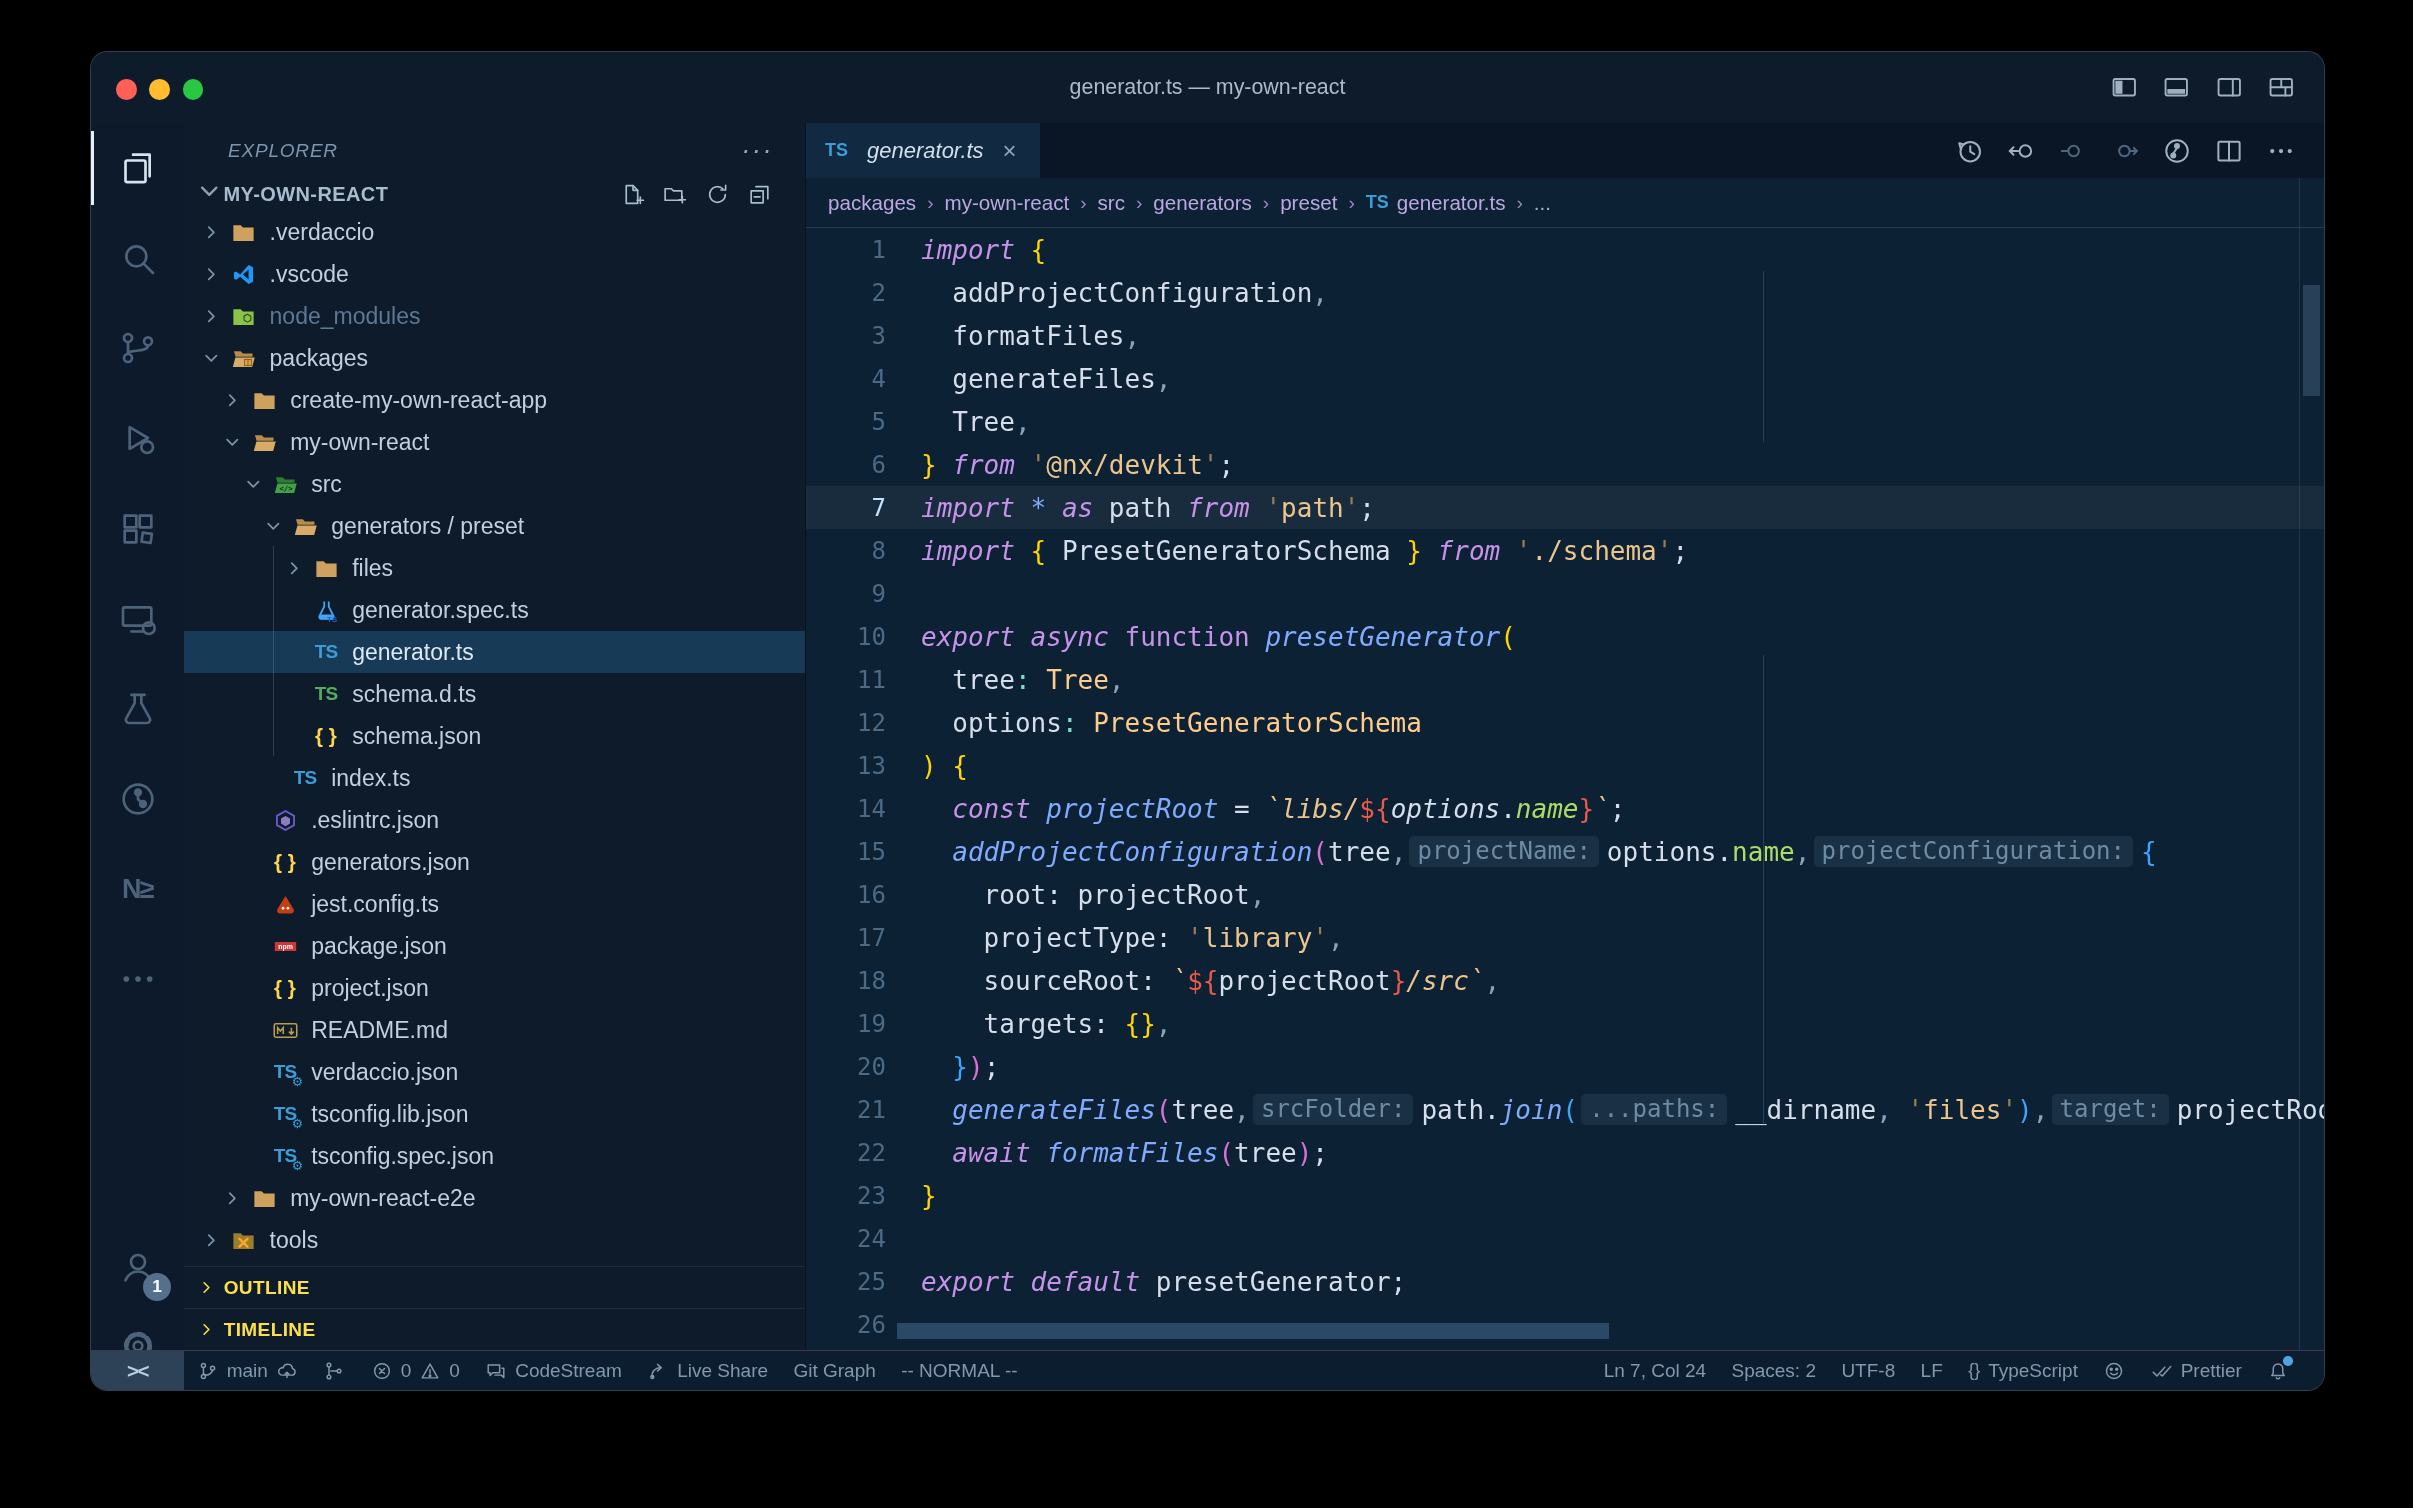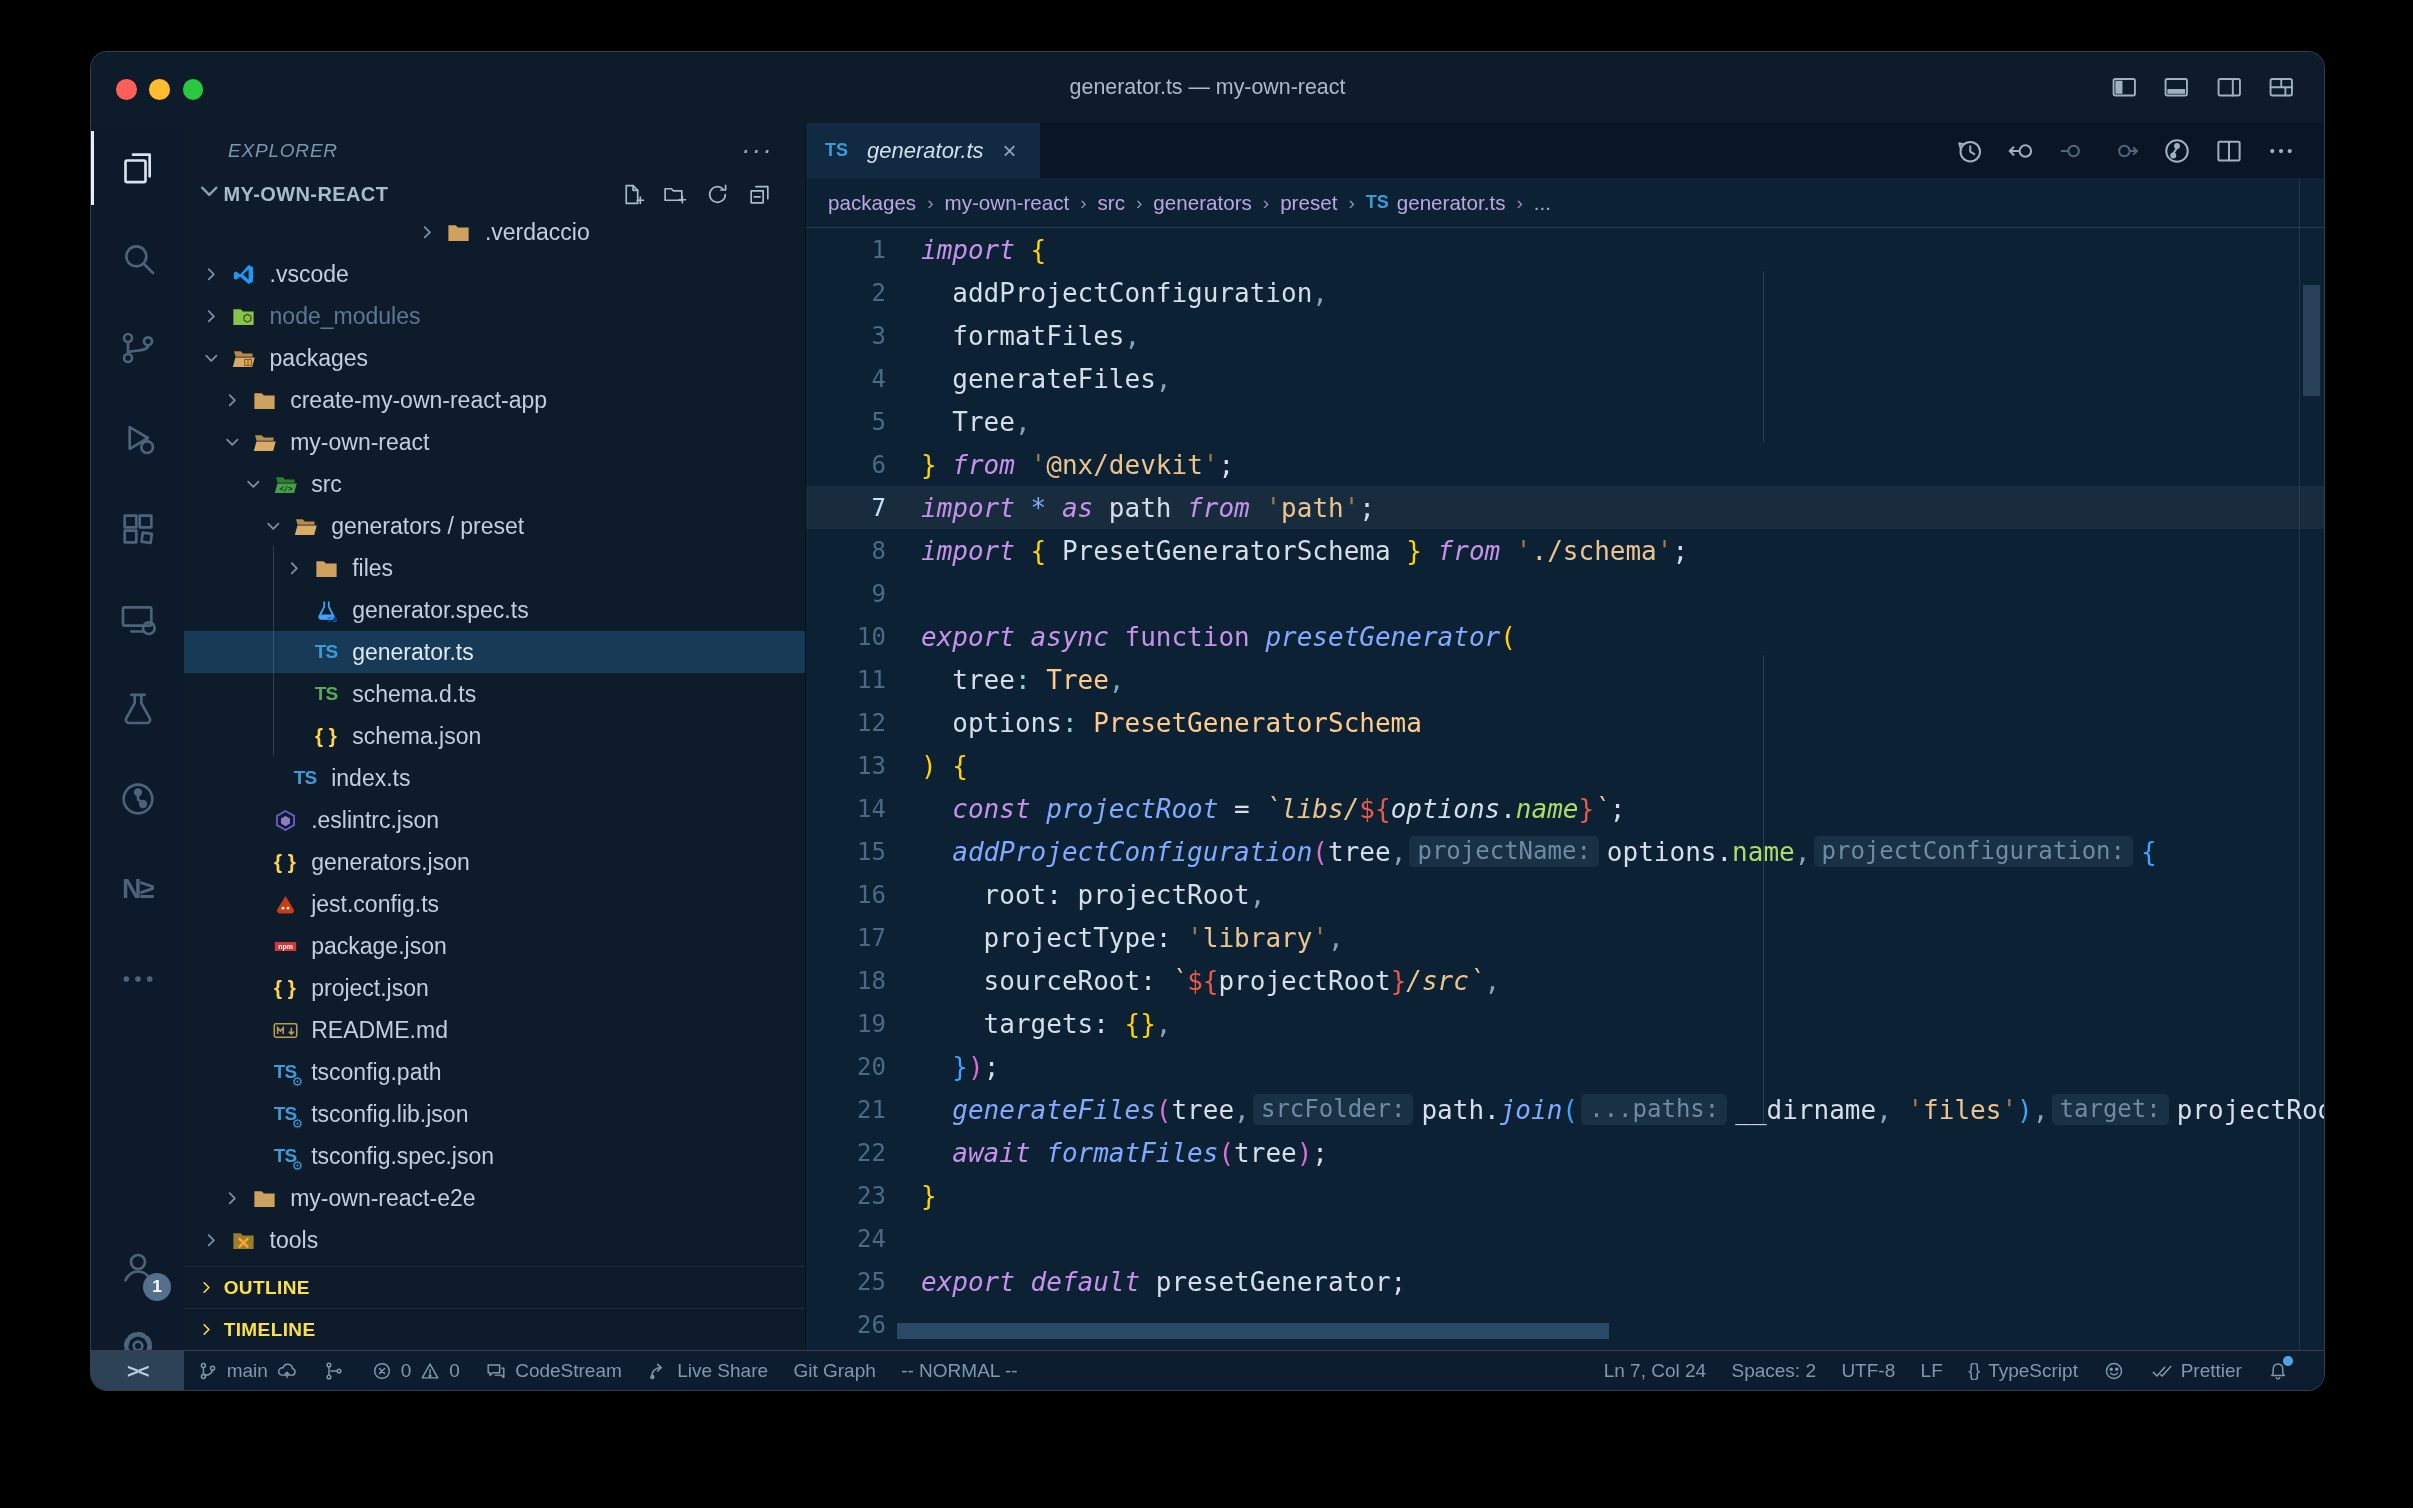--- a/index.html
+++ b/index.html
@@ -321,21 +321,21 @@
             <span style="display:flex">
               <svg viewBox="0 0 24 24" fill="none" stroke="currentColor" stroke-width="1.6" stroke-linecap="round" stroke-linejoin="round">
                 <rect x="4" y="8.5" width="11.5" height="11.5"></rect>
                 <path d="M8.5 4.5H20V16"></path>
                 <path d="M7 14.2h5.5"></path>
               </svg>
             </span>
           </span>
       </div>
       <div class="tree" id="tree">
-          <div class="trow" style="padding-left: 17.4px; justify-content: center;">
+          <div class="trow" style="padding-left: 17.4px;">
             <span class="chev">
               <svg viewBox="0 0 24 24" fill="none" stroke="currentColor" stroke-width="2" stroke-linecap="round" stroke-linejoin="round">
                 <path d="M9 6l6 6-6 6"></path>
               </svg>
             </span>
             <span class="ticon">
               <svg viewBox="0 0 24 24">
                 <path d="M3 5.5h6.5l2 2H21v12H3z" fill="#cfa15e"></path>
               </svg>
             </span>
@@ -548,21 +548,21 @@
               </svg>
             </span>
             <span>README.md</span>
           </div>
           <div class="trow" style="padding-left: 59px;">
             <span class="chev"></span>
             <span class="ticon">
               <span class="glyph-ts" style="color:#3d9cd6">TS</span>
               <span class="tsgear" style="color:#3d9cd6">⚙</span>
             </span>
-            <span>tsconfig.path</span>
+            <span>verdaccio.json</span>
           </div>
           <div class="trow" style="padding-left: 59px;">
             <span class="chev"></span>
             <span class="ticon">
               <span class="glyph-ts" style="color:#3d9cd6">TS</span>
               <span class="tsgear" style="color:#3d9cd6">⚙</span>
             </span>
             <span>tsconfig.lib.json</span>
           </div>
           <div class="trow" style="padding-left: 59px;">

